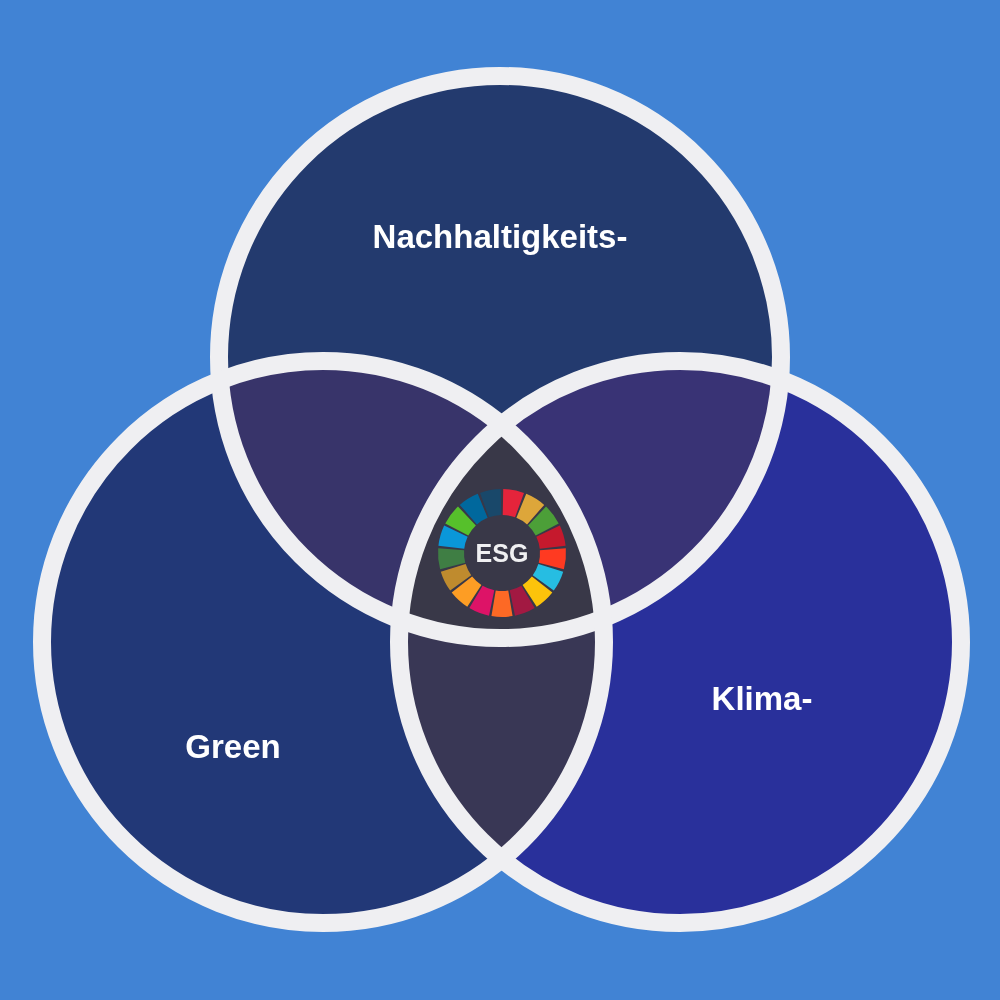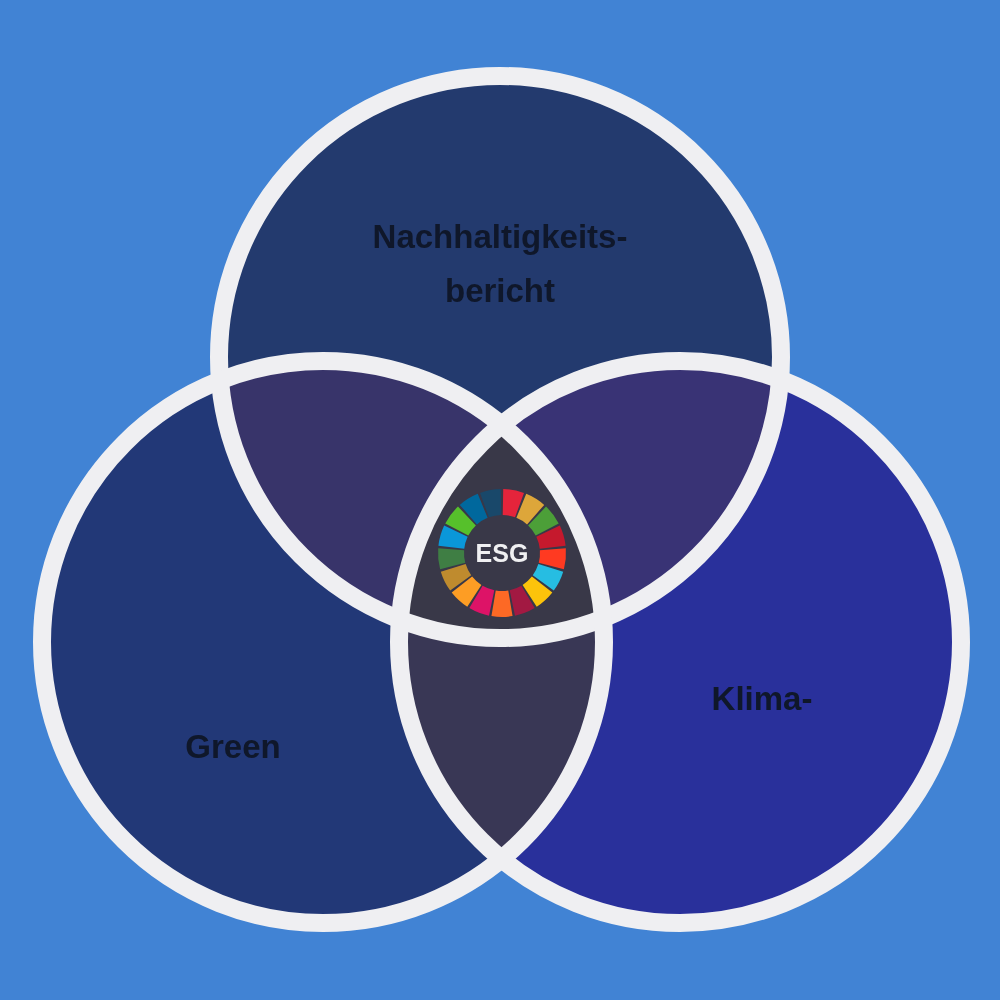--- a/index.html
+++ b/index.html
@@ -15,21 +15,21 @@
       width: 1000px;
       height: 1000px;
     }
     svg#venn {
       position: absolute;
       left: 0;
       top: 0;
     }
     .label {
       position: absolute;
-      color: #0f172a;
+      color: #ffffff;
       font-family: "Liberation Sans", sans-serif;
       font-weight: bold;
       font-size: 33px;
       line-height: 54px;
       text-align: center;
       white-space: nowrap;
       transform: translateX(-50%);
     }
     .label span { display: block; }
     .esg-text {
@@ -99,21 +99,20 @@
         <path d="M-63.60,-7.13 A64,64 0 0 1 -57.83,-27.42 L-34.34,-16.28 A38,38 0 0 0 -37.76,-4.23 Z" fill="#0a97d9"></path>
         <path d="M-56.73,-29.62 A64,64 0 0 1 -44.02,-46.46 L-26.13,-27.59 A38,38 0 0 0 -33.68,-17.59 Z" fill="#56c02b"></path>
         <path d="M-42.20,-48.12 A64,64 0 0 1 -24.26,-59.22 L-14.40,-35.16 A38,38 0 0 0 -25.06,-28.57 Z" fill="#00689d"></path>
         <path d="M-21.97,-60.11 A64,64 0 0 1 -1.23,-63.99 L-0.73,-37.99 A38,38 0 0 0 -13.04,-35.69 Z" fill="#19486a"></path>
       </g>
     <text id="esg-label" class="esg-text" x="502" y="562" text-anchor="middle">ESG</text>
   </svg>
 
   <div class="label" style="left:500px; top:210px;">
     <span>Nachhaltigkeits-</span>
-    <span>bericht</span>
   </div>
 
   <div class="label" style="left:233px; top:720px;">
     <span>Green</span>
   </div>
 
   <div class="label" style="left:762px; top:672px;text-align:center;">
     <span>Klima-</span>
   </div>
 </div>

